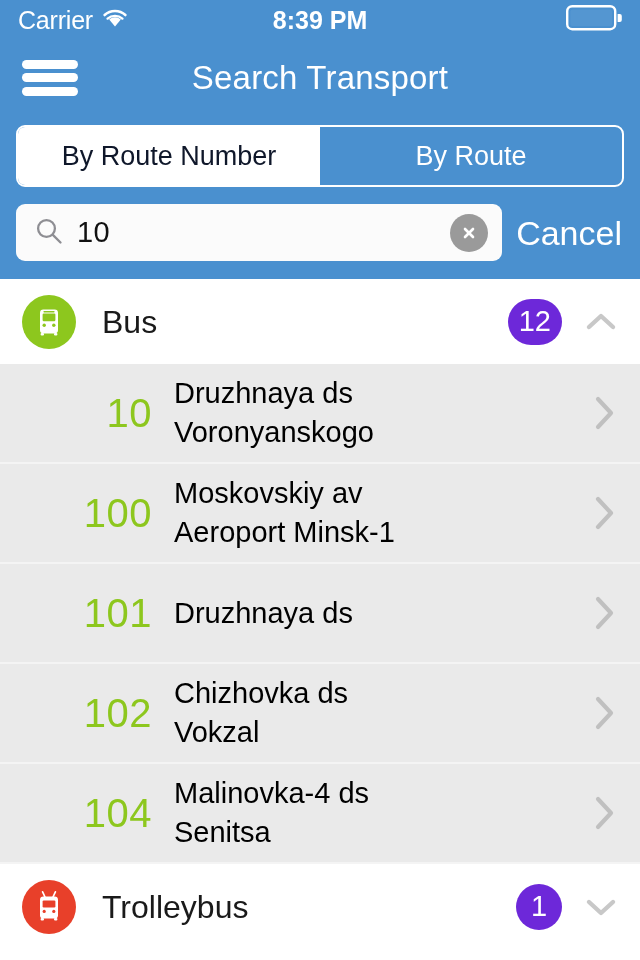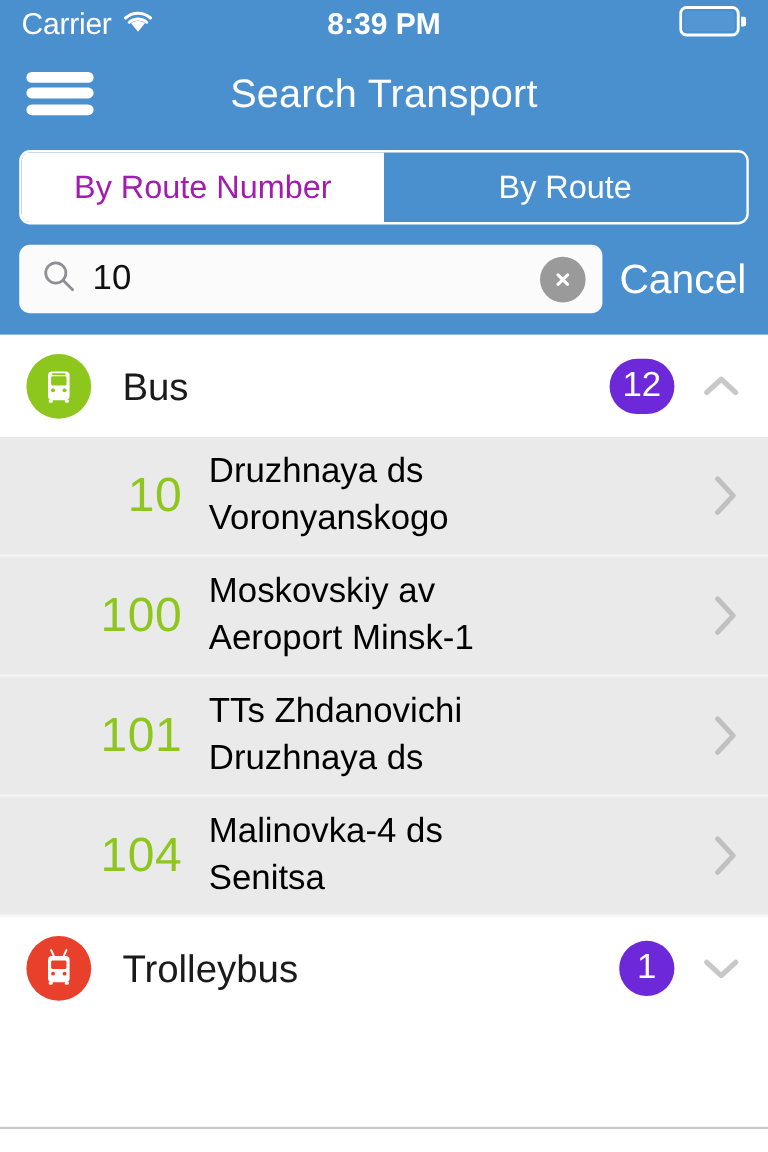--- a/index.html
+++ b/index.html
@@ -98,21 +98,21 @@
     border-radius:9px;
     overflow:hidden;
   }
   .segment {
     flex:1;
     display:flex; align-items:center; justify-content:center;
     font-size:27px;
     cursor:pointer;
     line-height:1;
   }
-  .segment.active { background:#ffffff; color:#a21caf; }
+  .segment.active { background:#ffffff; color:#0f172a; }
   .segment.inactive { background:transparent; color:#ffffff; }
 
   
   .search-row {
     display:flex;
     align-items:center;
     padding:17px 16px 18px 16px;
     gap:14px;
   }
   .search-field {
@@ -361,30 +361,41 @@
         <span class="disclosure">
           <svg width="26" height="42" viewBox="0 0 26 42">
             <polyline points="6,7 19,21 6,35" fill="none" stroke="#c0c0c0" stroke-width="4.2" stroke-linecap="round" stroke-linejoin="round"></polyline>
           </svg>
         </span>
       </div>
 
       <div class="route-row">
         <span class="route-num">101</span>
         <span class="route-names">
-          <span class="route-name">TTs Zhdanovichi</span>
           <span class="route-name">Druzhnaya ds</span>
         </span>
         <span class="disclosure">
           <svg width="26" height="42" viewBox="0 0 26 42">
             <polyline points="6,7 19,21 6,35" fill="none" stroke="#c0c0c0" stroke-width="4.2" stroke-linecap="round" stroke-linejoin="round"></polyline>
           </svg>
         </span>
       </div>
 
+      <div class="route-row">
+        <span class="route-num">102</span>
+        <span class="route-names">
+          <span class="route-name">Chizhovka ds</span>
+          <span class="route-name">Vokzal</span>
+        </span>
+        <span class="disclosure">
+          <svg width="26" height="42" viewBox="0 0 26 42">
+            <polyline points="6,7 19,21 6,35" fill="none" stroke="#c0c0c0" stroke-width="4.2" stroke-linecap="round" stroke-linejoin="round"></polyline>
+          </svg>
+        </span>
+      </div>
 
       <div class="route-row">
         <span class="route-num">104</span>
         <span class="route-names">
           <span class="route-name">Malinovka-4 ds</span>
           <span class="route-name">Senitsa</span>
         </span>
         <span class="disclosure">
           <svg width="26" height="42" viewBox="0 0 26 42">
             <polyline points="6,7 19,21 6,35" fill="none" stroke="#c0c0c0" stroke-width="4.2" stroke-linecap="round" stroke-linejoin="round"></polyline>

